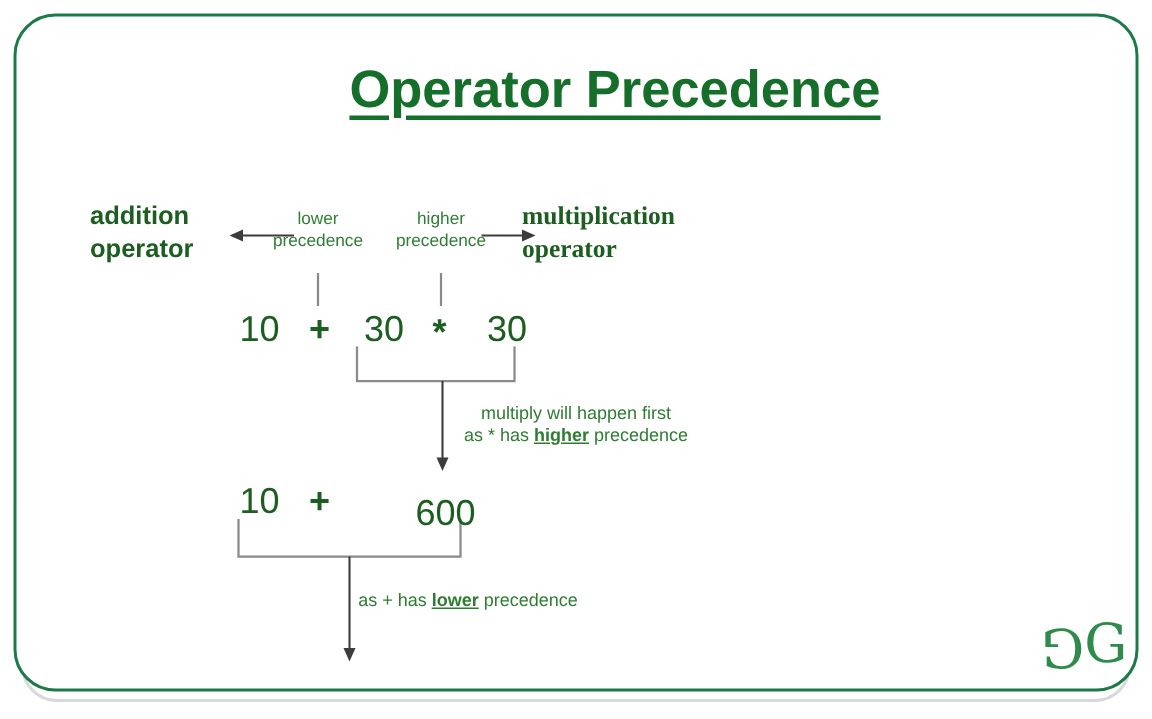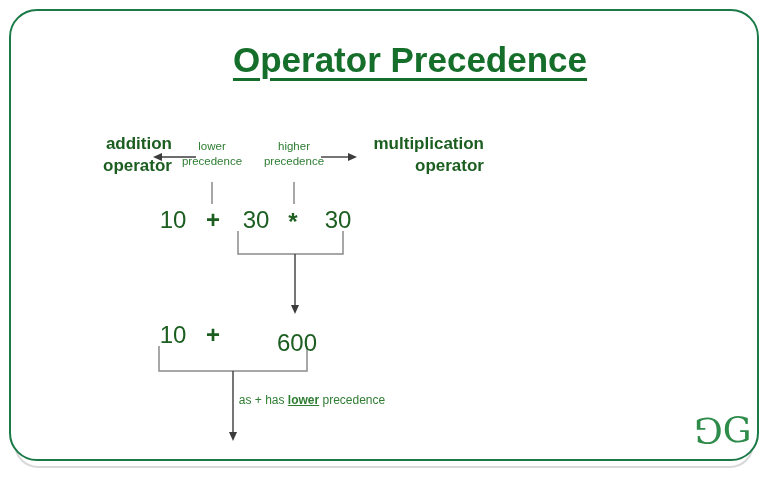--- a/index.html
+++ b/index.html
@@ -39,26 +39,26 @@
   .page-title{
     position:absolute;top:40px;left:26px;width:768px;
     text-align:center;
     font-size:35px;font-weight:bold;
     color:var(--title-green);
     text-decoration:underline;
     text-decoration-thickness:3px;
     text-underline-offset:6px;
   }
   .op-label{
-    position:absolute;text-align:right;
+    position:absolute;text-align:left;
     font-weight:bold;font-size:17px;line-height:22px;
     color:var(--dark-green);
   }
   .op-label.addition{left:60px;top:133px;width:112px;}
-  .op-label.multiplication{left:348px;top:133px;width:136px;}
+  .op-label.multiplication{left:348px;top:133px;width:136px;font-family:Liberation Serif, serif;}
   .prec-label{
     position:absolute;text-align:center;
     font-size:11.5px;line-height:15px;
     color:var(--text-green);
   }
   .prec-label.lower{left:169px;top:139px;width:86px;}
   .prec-label.higher{left:251px;top:139px;width:86px;}
   .tok{
     position:absolute;text-align:center;
     font-size:24px;color:var(--dark-green);
@@ -146,20 +146,24 @@
       <div>multiplication</div>
       <div>operator</div>
     </div>
 
     <span class="tok e1-t0">10</span>
     <span class="tok op e1-t1">+</span>
     <span class="tok e1-t2">30</span>
     <span class="tok op e1-t3">*</span>
     <span class="tok e1-t4">30</span>
 
+    <div class="note first">
+      <div>multiply will happen first</div>
+      <div><span>as * has </span><span class="emph">higher</span><span> precedence</span></div>
+    </div>
 
     <span class="tok e2-t0">10</span>
     <span class="tok op e2-t1">+</span>
     <span class="tok e2-t2">600</span>
 
     <div class="note second">
       <div><span>as + has </span><span class="emph">lower</span><span> precedence</span></div>
     </div>
 
     <div class="logo"><span class="g-flip">G</span><span>G</span></div>

